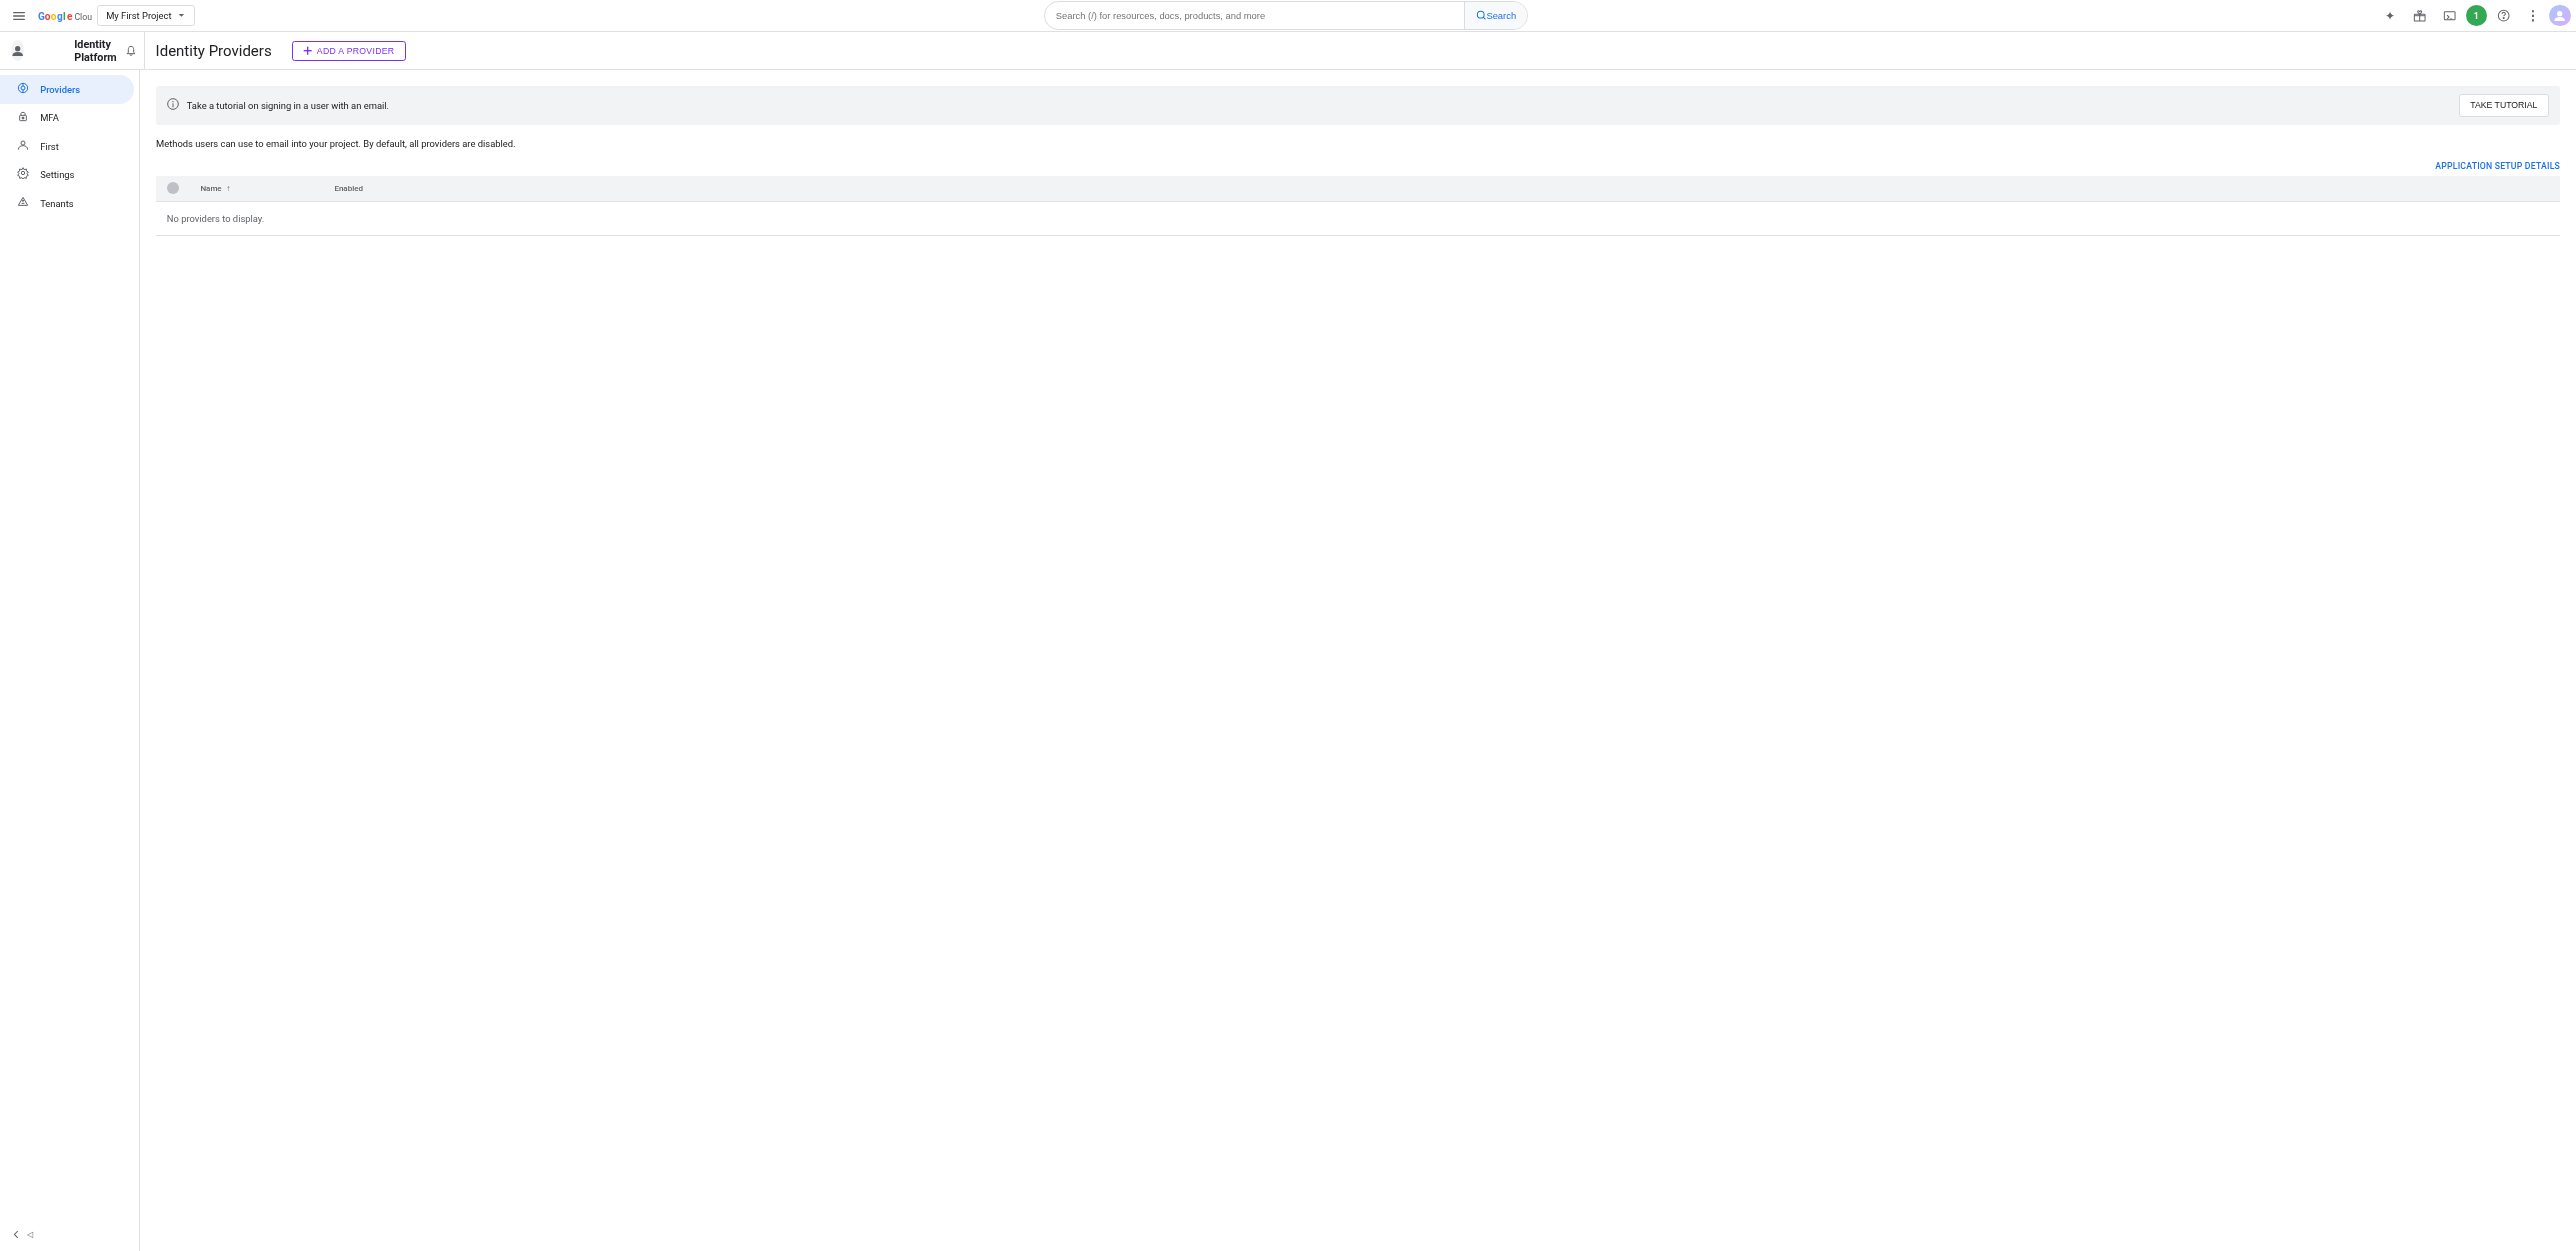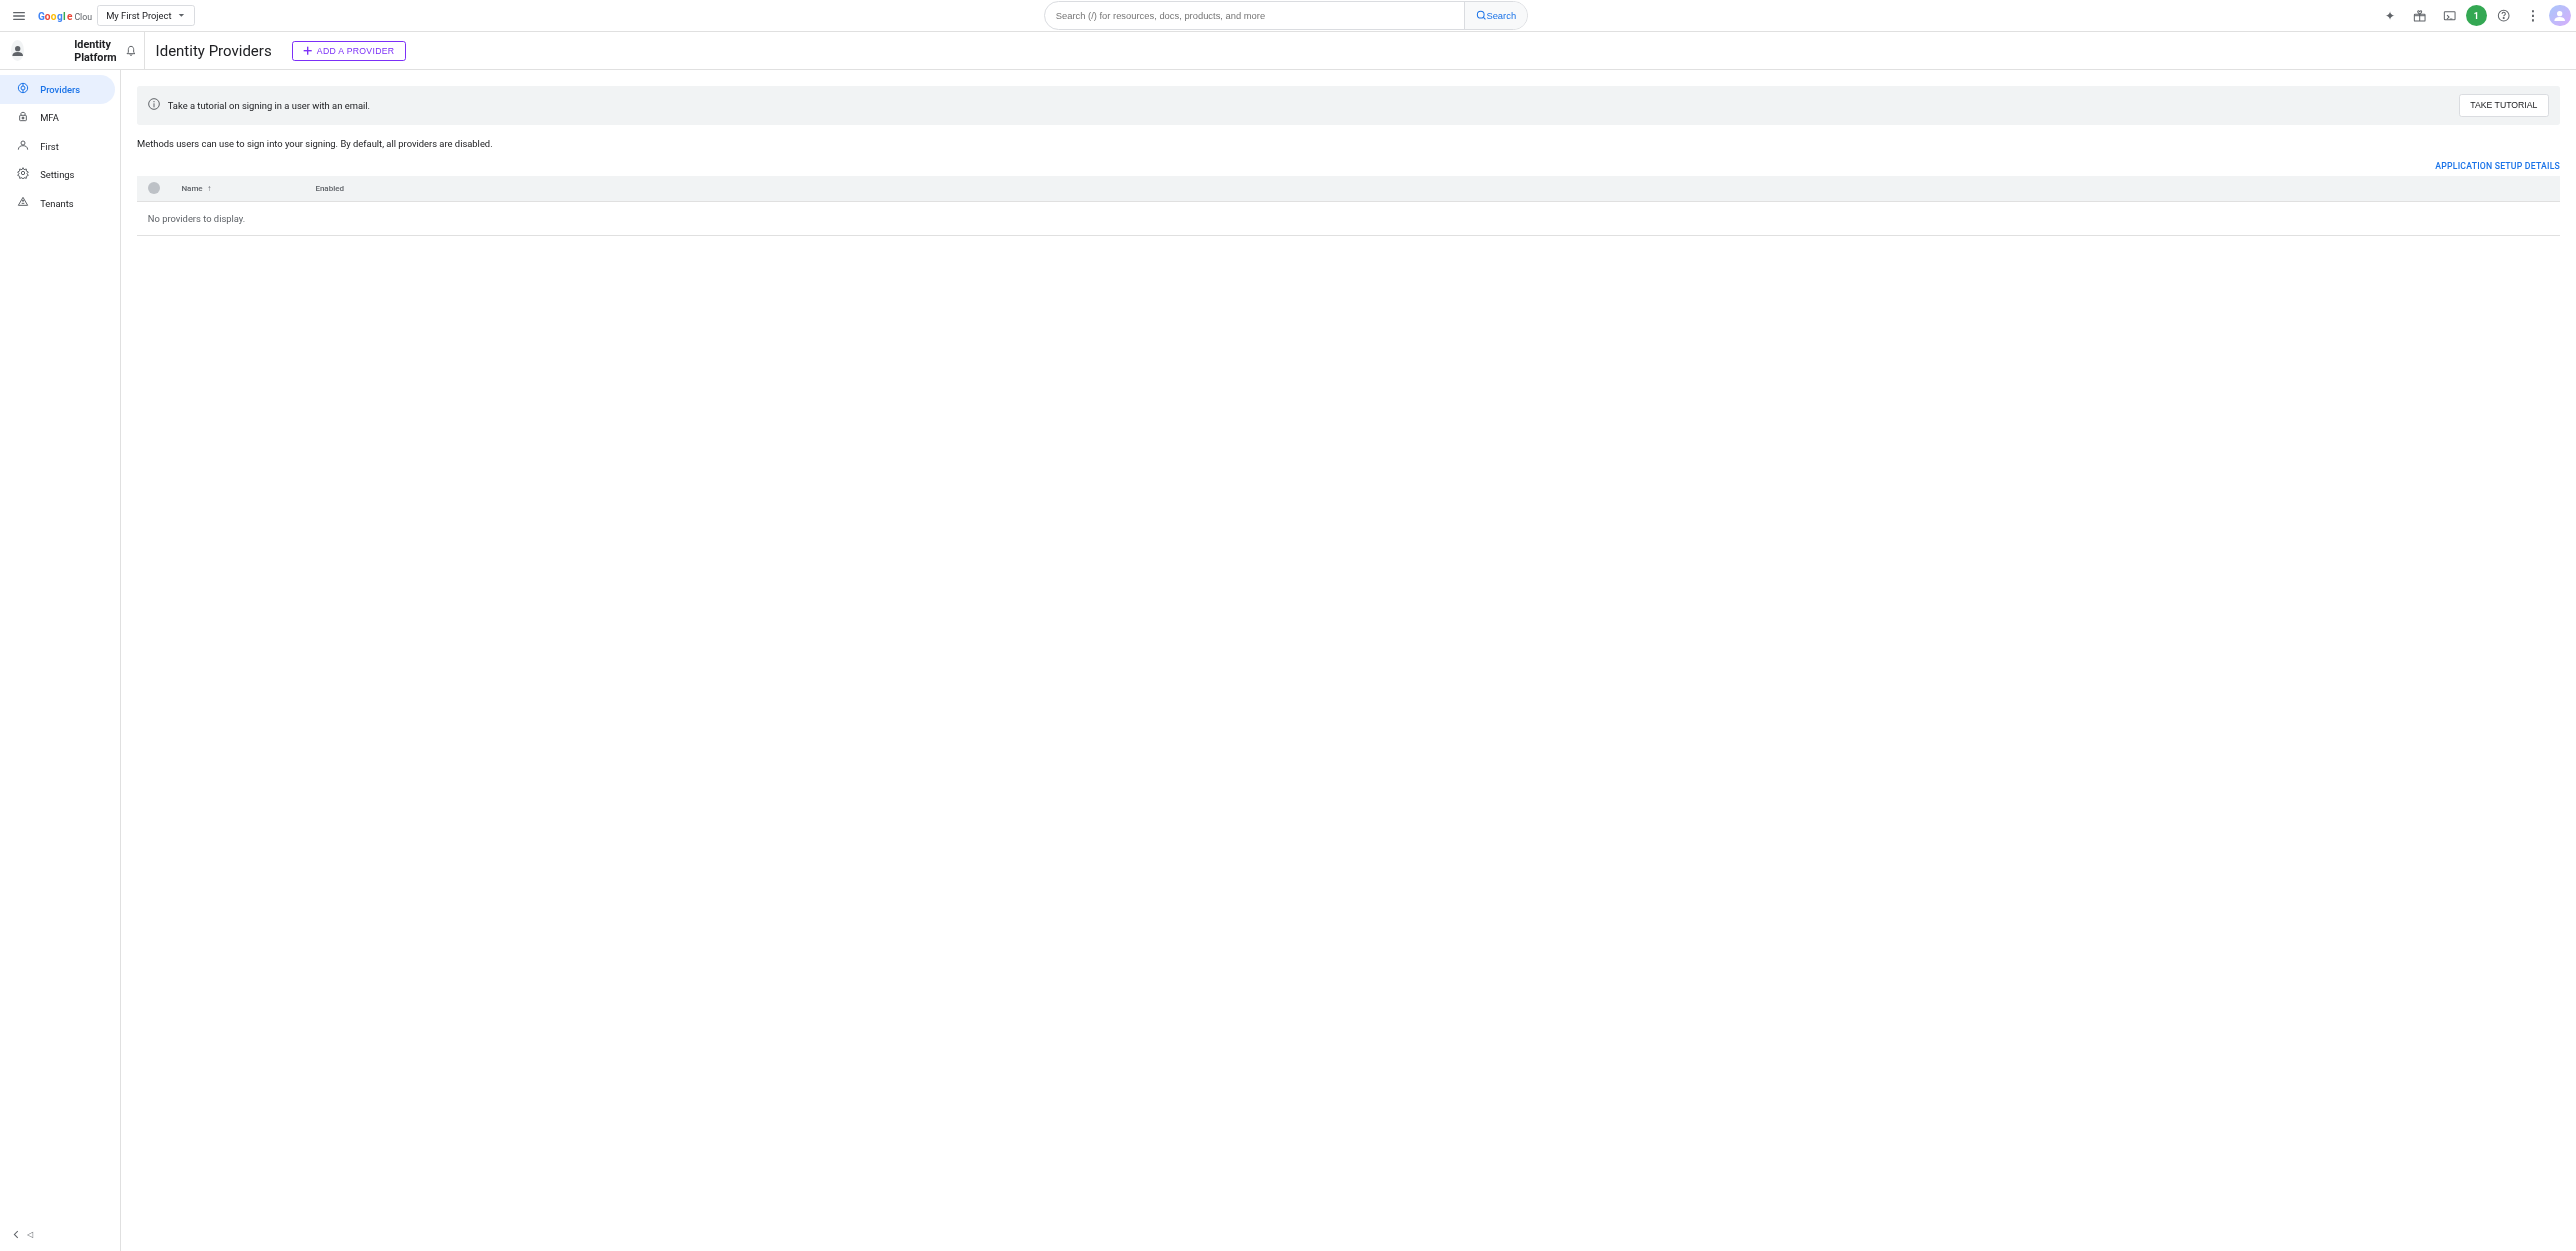--- a/index.html
+++ b/index.html
@@ -114,21 +114,21 @@
     }
 
     
     .main-layout {
       display: flex;
       height: calc(100vh - 70px);
     }
 
     
     .sidebar {
-      width: 121px;
+      width: 140px;
       flex-shrink: 0;
       border-right: 0.7px solid #e0e0e0;
       padding-top: 5.4px;
       display: flex;
       flex-direction: column;
       overflow-y: auto;
     }
     .sidebar-item {
       display: flex; align-items: center; gap: 10.8px;
       padding: 6.7px 16px;
@@ -392,21 +392,21 @@
           <line x1="9" y1="8" x2="9" y2="14" stroke="#5f6368" stroke-width="1.5"></line>
           <circle cx="9" cy="5.5" r="1" fill="#5f6368"></circle>
         </svg>
       </span>
       <span class="info-text">Take a tutorial on signing in a user with an email.</span>
       <button class="take-tutorial-btn">
         <span>TAKE TUTORIAL</span>
       </button>
     </div>
 
-    <p class="description-text">Methods users can use to sign into your signing. By default, all providers are disabled.</p>
+    <p class="description-text">Methods users can use to email into your project. By default, all providers are disabled.</p>
 
     <div class="app-setup-link">
       <a href="#">APPLICATION SETUP DETAILS</a>
     </div>
 
     <table class="providers-table">
       <thead class="table-header">
         <tr>
           <th class="col-icon">
             <span class="th-circle"></span>

